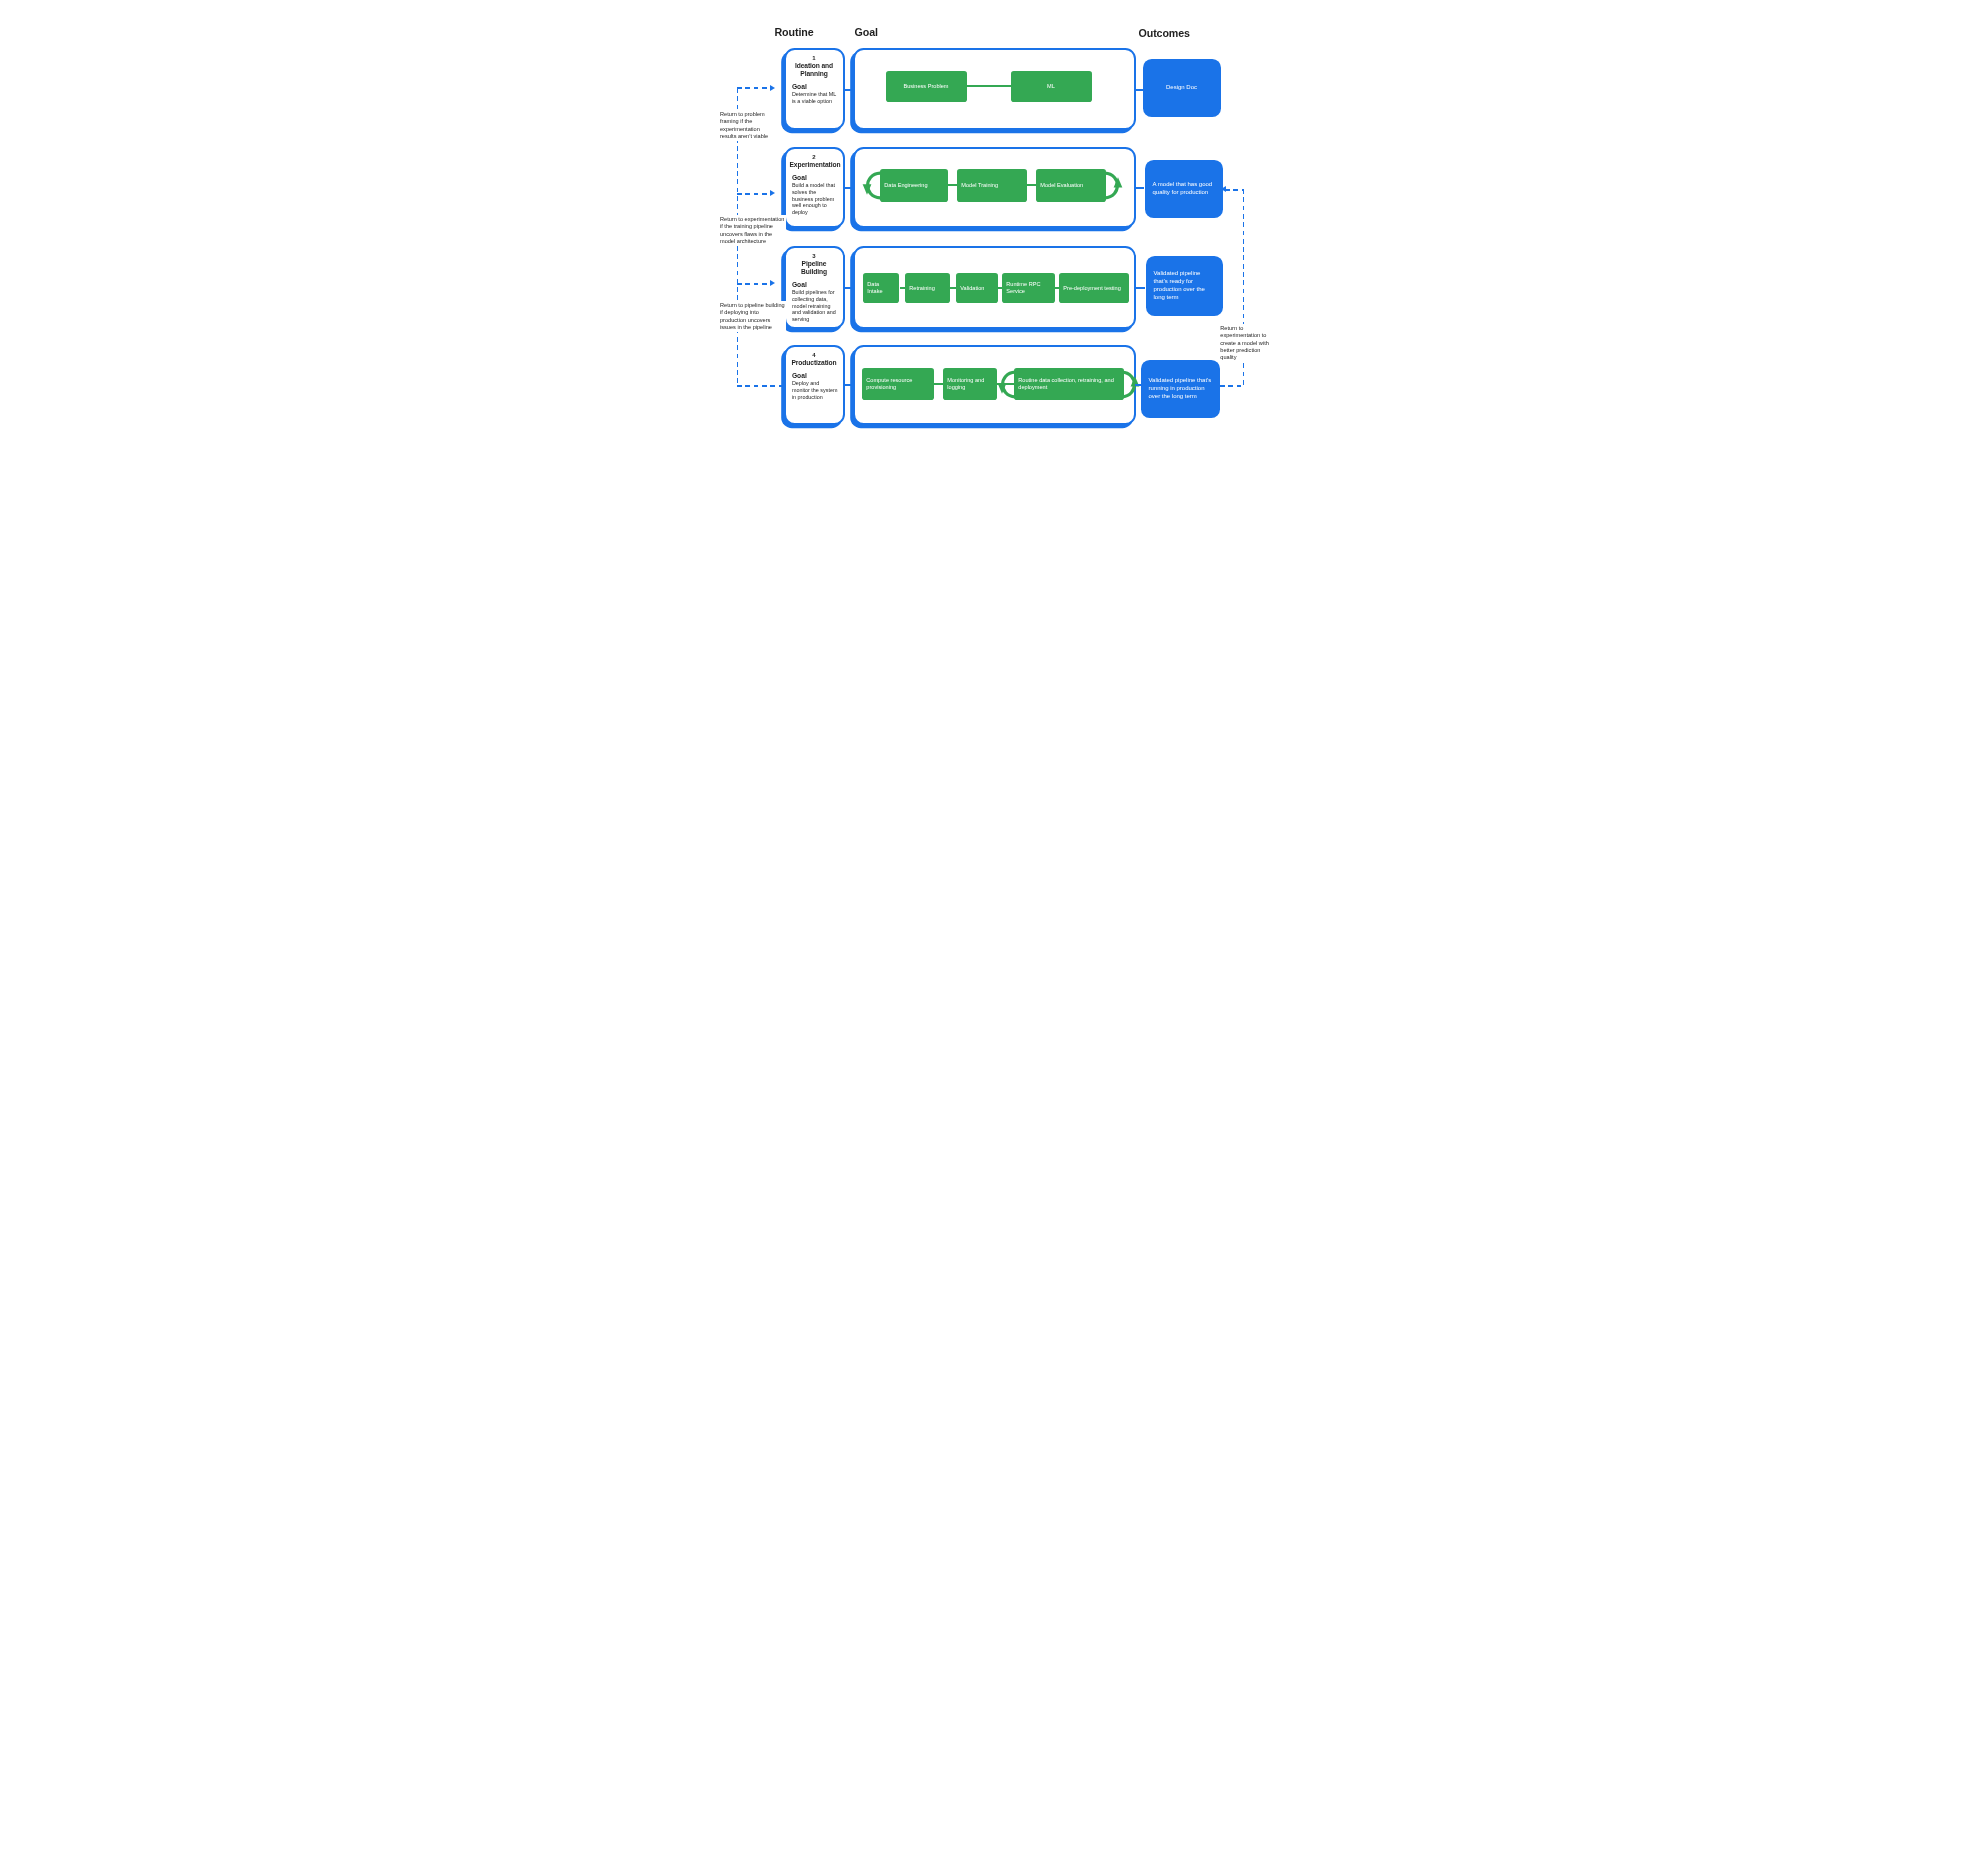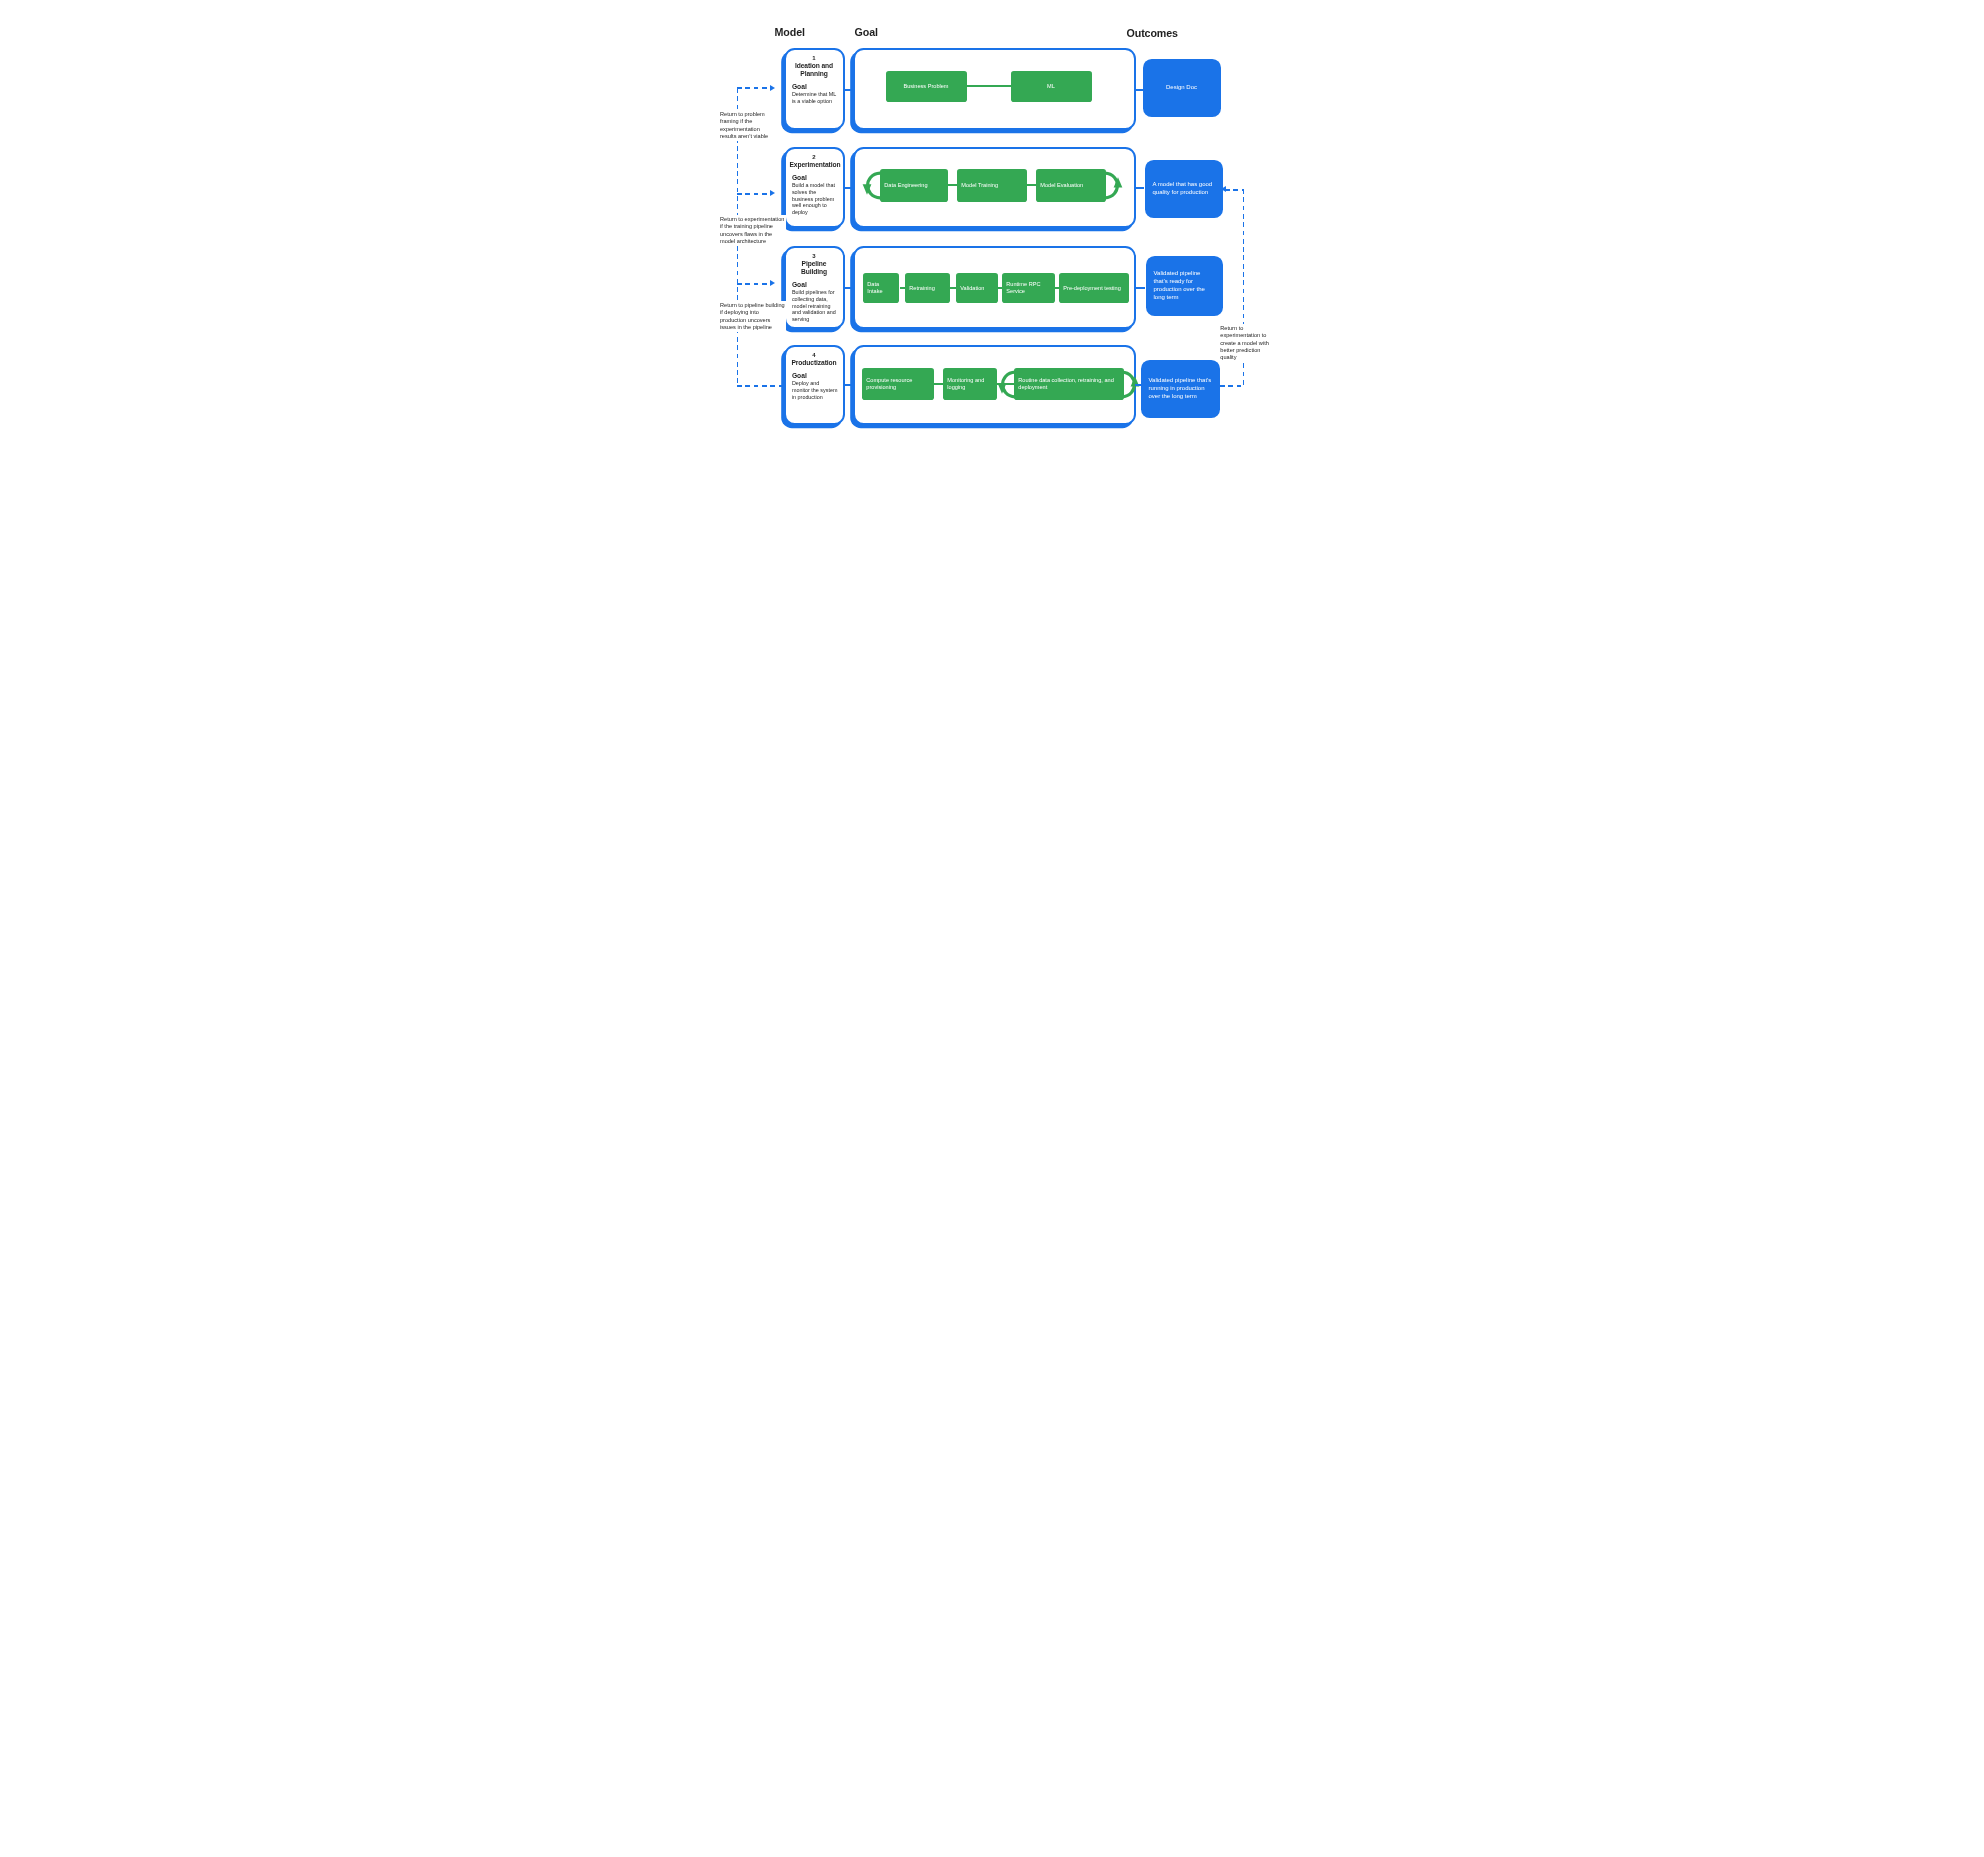--- a/index.html
+++ b/index.html
@@ -50,23 +50,23 @@
     border-top:3.6px solid transparent;border-bottom:3.6px solid transparent;border-right:5.6px solid var(--blue)}
 
   .note{position:absolute;background:#fff;font-size:5.6px;font-weight:500;line-height:1.28;z-index:3;padding:1.2px 0.8px}
   .loop{position:absolute;z-index:0}
 </style>
 </head>
 <body>
 
 <div class="canvas">
 
-  <div class="hdr" style="left:64px;top:26px">Model</div>
+  <div class="hdr" style="left:64px;top:26px">Routine</div>
   <div class="hdr" style="left:144px;top:26px">Goal</div>
-  <div class="hdr" style="left:416px;top:27px">Outcomes</div>
+  <div class="hdr" style="left:428px;top:27px">Outcomes</div>
 
   <div class="dot-v" style="left:26px;top:88px;height:298px"></div>
   <div class="dot-h" style="left:26px;top:87px;width:33px"></div>
   <div class="arr-r" style="left:59px;top:85px"></div>
   <div class="dot-h" style="left:26px;top:193px;width:33px"></div>
   <div class="arr-r" style="left:59px;top:190px"></div>
   <div class="dot-h" style="left:26px;top:283px;width:33px"></div>
   <div class="arr-r" style="left:59px;top:280px"></div>
   <div class="dot-h" style="left:26px;top:385px;width:48px"></div>
 

